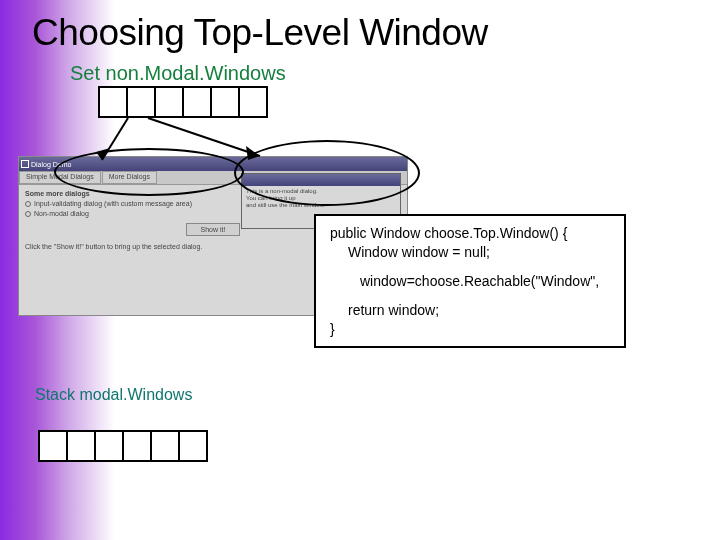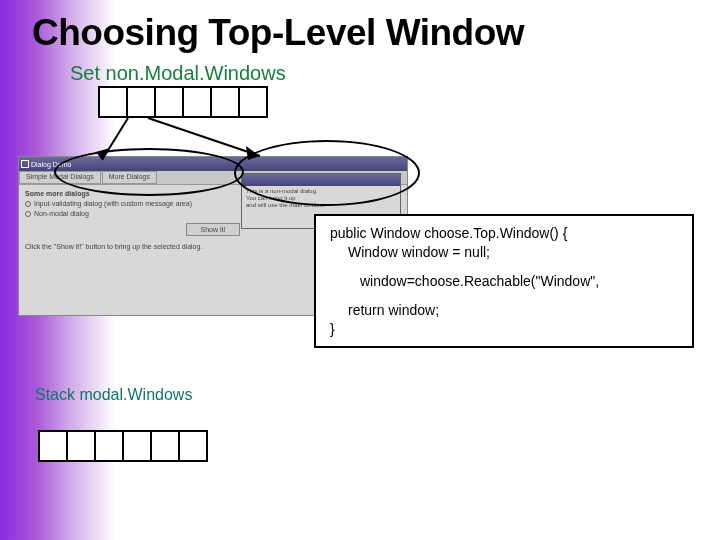--- a/index.html
+++ b/index.html
@@ -1,18 +1,18 @@
 <!DOCTYPE html>
 <html><head>
 <meta charset="utf-8">
 <style>
 *{box-sizing:border-box;margin:0;padding:0}
 body{width:720px;height:540px;font-family:Arial,Helvetica,sans-serif;background:#fff;position:relative;overflow:hidden}
 .bg-gradient{position:absolute;left:0;top:0;width:115px;height:540px;background:linear-gradient(to right,#8a2be2 0%,#a855d8 30%,#d0a8e8 60%,#ffffff 100%);z-index:0}
-.slide-title{position:absolute;left:32px;top:12px;font-size:37px;font-weight:bold;letter-spacing:-0.5px;color:#000;z-index:10}
+.slide-title{position:absolute;left:32px;top:12px;font-size:37px;font-weight:normal;letter-spacing:-0.5px;color:#000;z-index:10}
 .label-set{position:absolute;left:70px;top:62px;font-size:20px;color:#15803d;z-index:10}
 .label-stack{position:absolute;left:35px;top:386px;font-size:16px;color:#0f766e;z-index:10}
 .boxes{position:absolute;display:flex;z-index:5}
 .boxes.top{left:98px;top:86px}
 .boxes.bot{left:38px;top:430px}
 .cell{width:30px;height:32px;border:2px solid #000;margin-left:-2px;background:#fff}
 .cell:first-child{margin-left:0}
 .arrow{position:absolute;z-index:6}
 .screenshot{position:absolute;left:18px;top:156px;width:390px;height:160px;border:1px solid #888;background:#d8d8d8;z-index:3;font-size:8px;color:#444}
 .screenshot .titlebar{height:14px;background:linear-gradient(#6a6a9a,#44447a);display:flex;align-items:center;padding:0 2px}
@@ -22,21 +22,21 @@
 .screenshot .tab{padding:1px 6px;border:1px solid #999;background:#d0d0d0;font-size:7px;margin-right:1px}
 .screenshot .body{padding:4px 6px;font-size:7px;line-height:1.3}
 .screenshot .radio{display:flex;align-items:center;margin:1px 0}
 .screenshot .radio .dot{width:6px;height:6px;border:1px solid #666;border-radius:50%;margin-right:3px}
 .screenshot .btn{display:inline-block;padding:1px 14px;border:1px solid #888;background:#d0d0d0;margin-top:4px;font-size:7px}
 .screenshot .inner-dlg{position:absolute;right:6px;top:16px;width:160px;height:56px;border:1px solid #666;background:#d8d8d8}
 .screenshot .inner-dlg .titlebar{height:12px}
 .ellipse{position:absolute;border:2px solid #000;border-radius:50%;z-index:7;background:transparent}
 .ellipse.e1{left:54px;top:148px;width:190px;height:48px}
 .ellipse.e2{left:234px;top:140px;width:186px;height:66px}
-.code-box{position:absolute;left:314px;top:214px;width:380px;border:2px solid #000;background:#fff;padding:8px 10px 8px 14px;font-size:14px;line-height:1.35;z-index:10}
+.code-box{position:absolute;left:314px;top:214px;width:312px;border:2px solid #000;background:#fff;padding:8px 10px 8px 14px;font-size:14px;line-height:1.35;z-index:10}
 .code-box .indent1{padding-left:18px}
 .code-box .indent2{padding-left:30px}
 .code-box .indent3{padding-left:80px}
 .code-box .blank{height:10px}
 </style>
 </head>
 <body>
 
 <div class="bg-gradient"></div>
 

